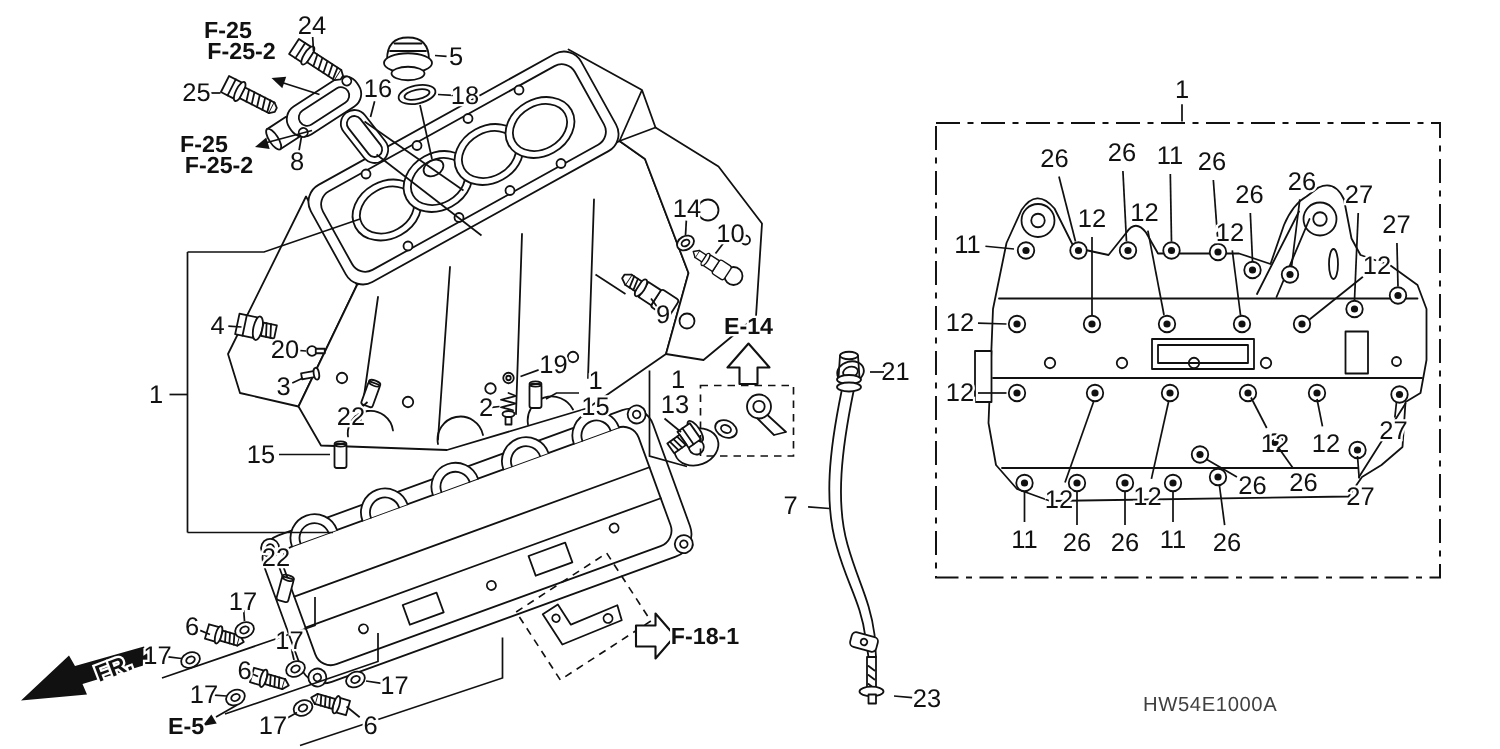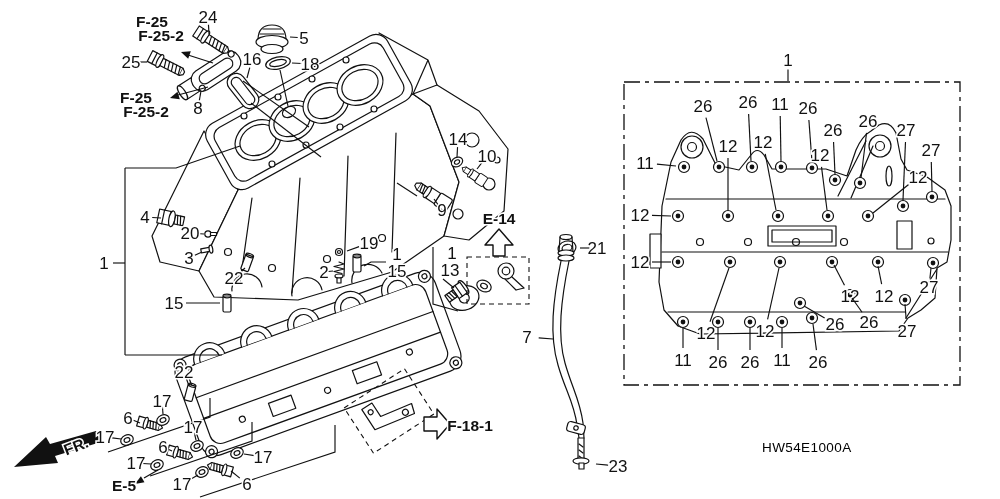--- a/index.html
+++ b/index.html
@@ -12,22 +12,22 @@
   .dashdot{stroke:#111;fill:none;stroke-width:1.3;stroke-dasharray:16 5 4 5;}
   .blk{fill:#111;stroke:none;}
   .holl{fill:#fff;stroke:#111;stroke-width:1.4;stroke-linejoin:round;}
   .leader{stroke:#111;stroke-width:1.15;fill:none;}
   .hole-outer{fill:#fff;stroke:#111;stroke-width:1.2;}
   .hole-inner{fill:#111;stroke:none;}
   .num{font:400 17px "Liberation Sans",sans-serif;fill:#111;text-anchor:middle;
        dominant-baseline:central;paint-order:stroke;stroke:#fff;stroke-width:3px;}
   .ref{font:700 15.5px "Liberation Sans",sans-serif;fill:#111;text-anchor:middle;
        dominant-baseline:central;paint-order:stroke;stroke:#fff;stroke-width:3px;}
-  .code{position:absolute;left:762px;top:440px;font:400 13.5px "Liberation Sans",sans-serif;
-        color:#000000;letter-spacing:.4px;}
+  .code{position:absolute;left:762px;top:462px;font:400 13.5px "Liberation Sans",sans-serif;
+        color:#404040;letter-spacing:.4px;}
 </style>
 </head>
 <body>
 
 <div id="stage">
   <svg width="1000" height="499" viewBox="0 0 1000 499">
     <defs>
       <g id="b1">
         <rect x="0" y="-6" width="10" height="12" class="ln w"></rect>
         <line x1="5" y1="-6" x2="5" y2="6" class="ln"></line>

